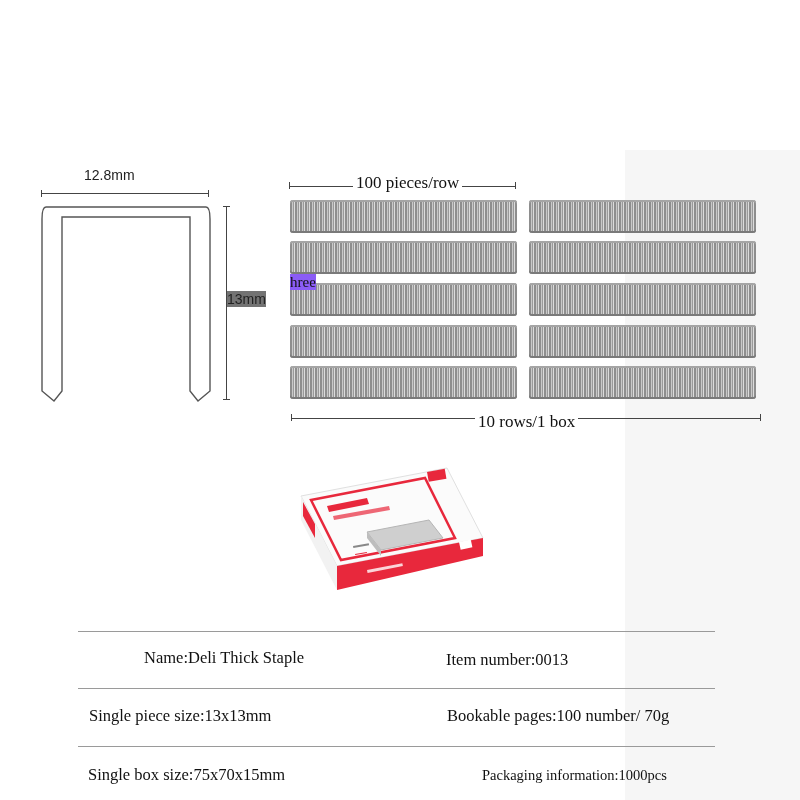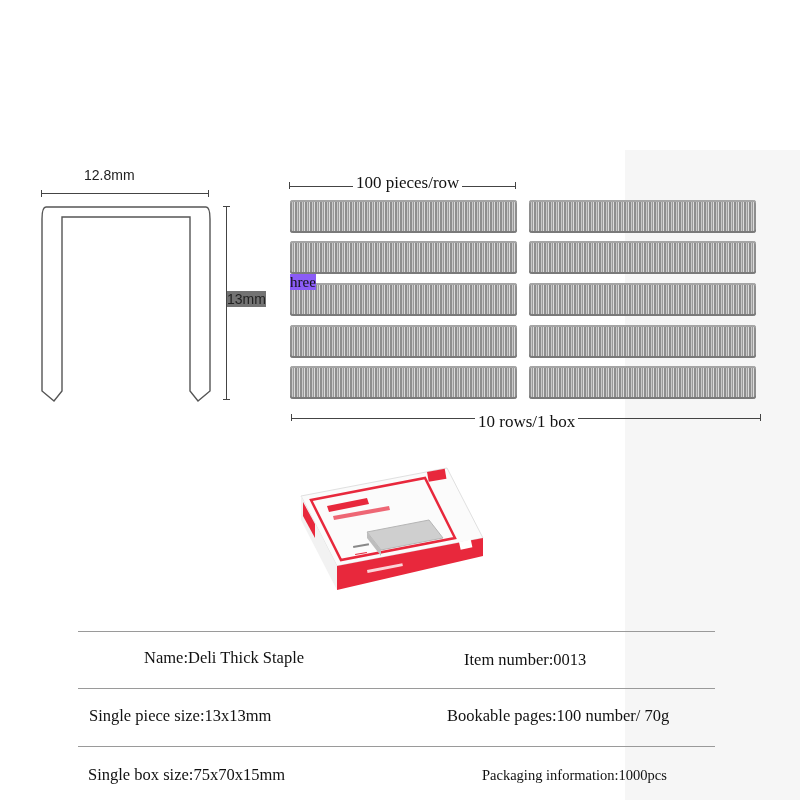--- a/index.html
+++ b/index.html
@@ -98,19 +98,19 @@
 
     <rect x="70" y="104" width="36" height="3" fill="#fff" opacity="0.8" transform="rotate(-11 70 104)"></rect>
   </svg>
 </div>
 
 <div class="abs tline" style="top:631px;"></div>
 <div class="abs tline" style="top:688px;"></div>
 <div class="abs tline" style="top:746px;"></div>
 
 <div class="abs cell" style="left:96px;top:648px;margin-left:48px;">Name:Deli Thick Staple</div>
-<div class="abs cell" style="left:464px;top:650px;text-align:right;">Item number:0013</div>
+<div class="abs cell" style="left:446px;top:650px;text-align:right;">Item number:0013</div>
 
 <div class="abs cell" style="left:89px;top:706px;">Single piece size:13x13mm</div>
 <div class="abs cell" style="left:447px;top:706px;width:260px;">Bookable pages:100 number/ 70g</div>
 
 <div class="abs cell" style="left:88px;top:765px;">Single box size:75x70x15mm</div>
 <div class="abs cell cell-small" style="left:446px;top:766px;">Packaging information:1000pcs</div>
 
 </body></html>

